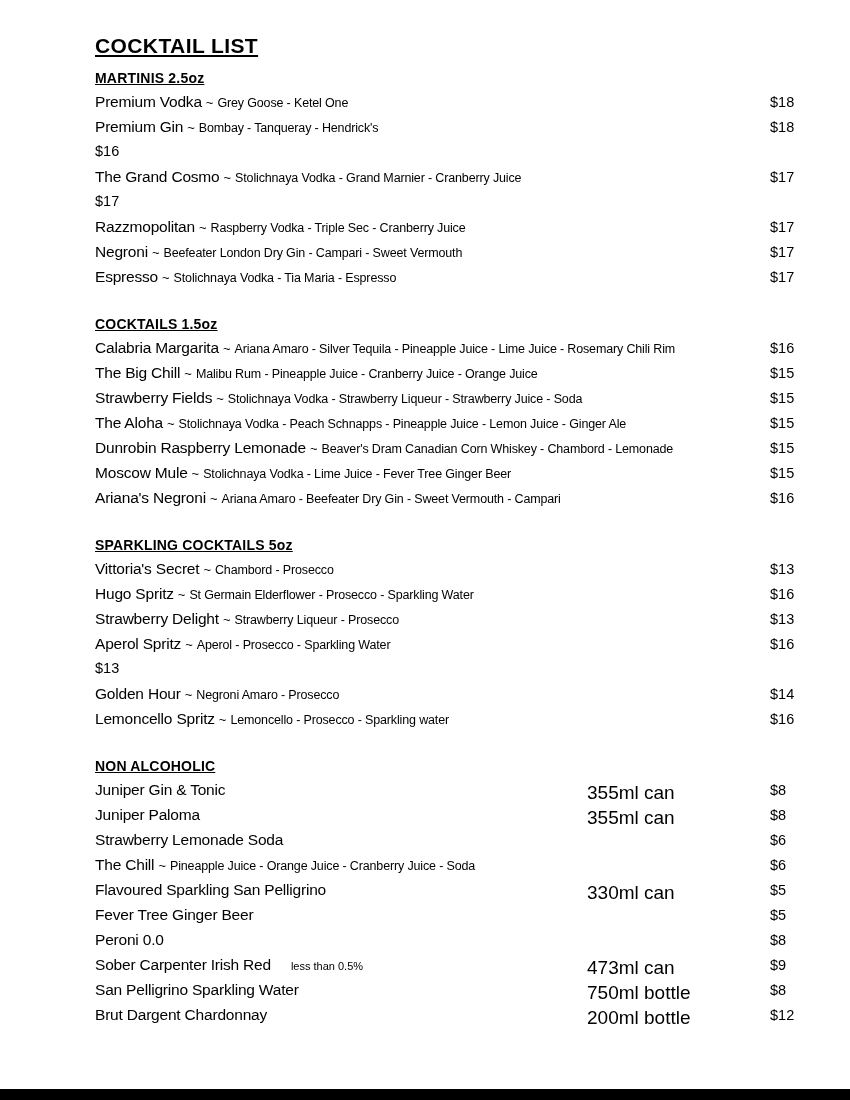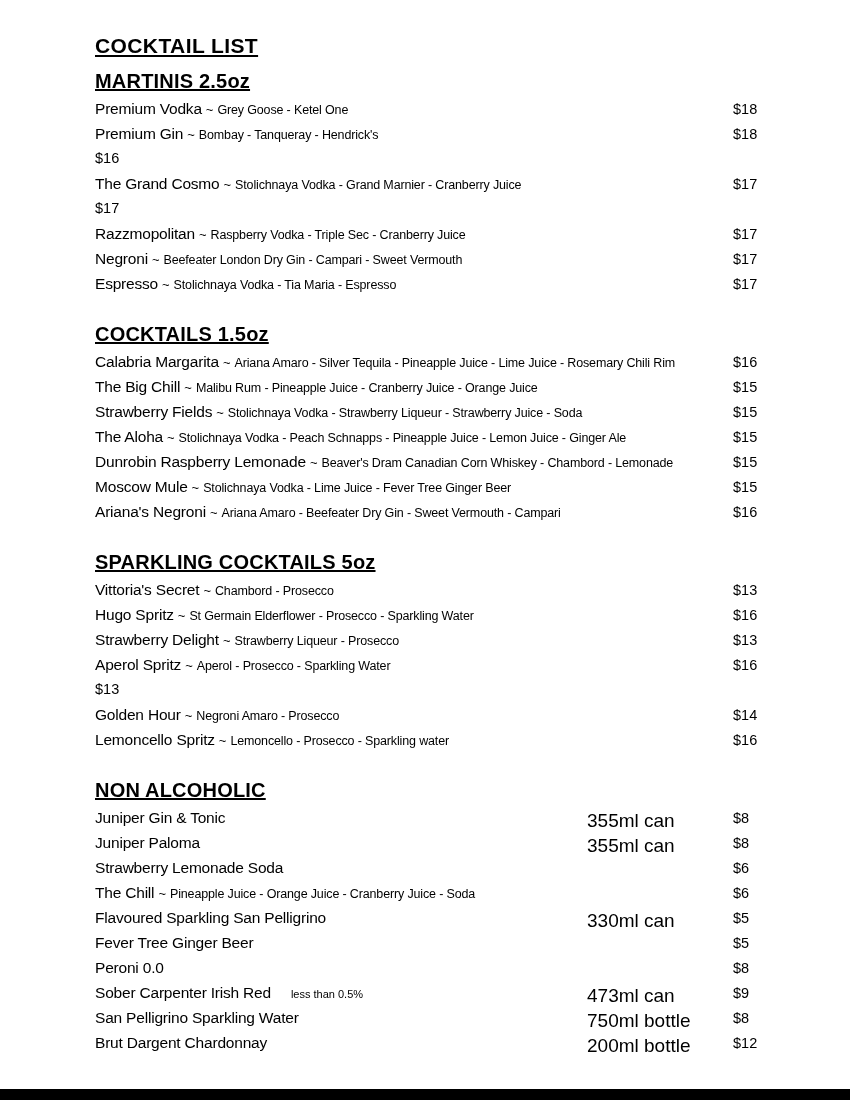--- a/index.html
+++ b/index.html
@@ -3,31 +3,31 @@
 <meta charset="utf-8">
 <style>
   * { margin: 0; padding: 0; box-sizing: border-box; }
   html, body { width: 850px; height: 1100px; background: #ffffff; }
   body {
     font-family: "Liberation Sans", "DejaVu Sans", sans-serif;
     color: #000;
     position: relative;
     overflow: hidden;
   }
-  .page { padding: 34px 55px 0 95px; }
+  .page { padding: 34px 18px 0 95px; }
   .title {
     font-size: 21px;
     font-weight: bold;
     text-decoration: underline;
     letter-spacing: 0.4px;
     margin-bottom: 12px;
   }
   .section { margin-bottom: 23px; }
   .heading {
-    font-size: 20px;
+    font-size: 14px;
     font-weight: bold;
     text-decoration: underline;
     letter-spacing: 0.2px;
     margin-bottom: 7px;
   }
   .row { display: flex; align-items: baseline; height: 25px; }
   .main { flex: 1; position: relative; white-space: nowrap; }
   .name { font-size: 15.5px; letter-spacing: -0.2px; margin-top: 28px; }
   .sep  { font-size: 13px; margin: 0 4px; }
   .desc { font-size: 12.5px; letter-spacing: -0.15px; margin-top: 11px; }

